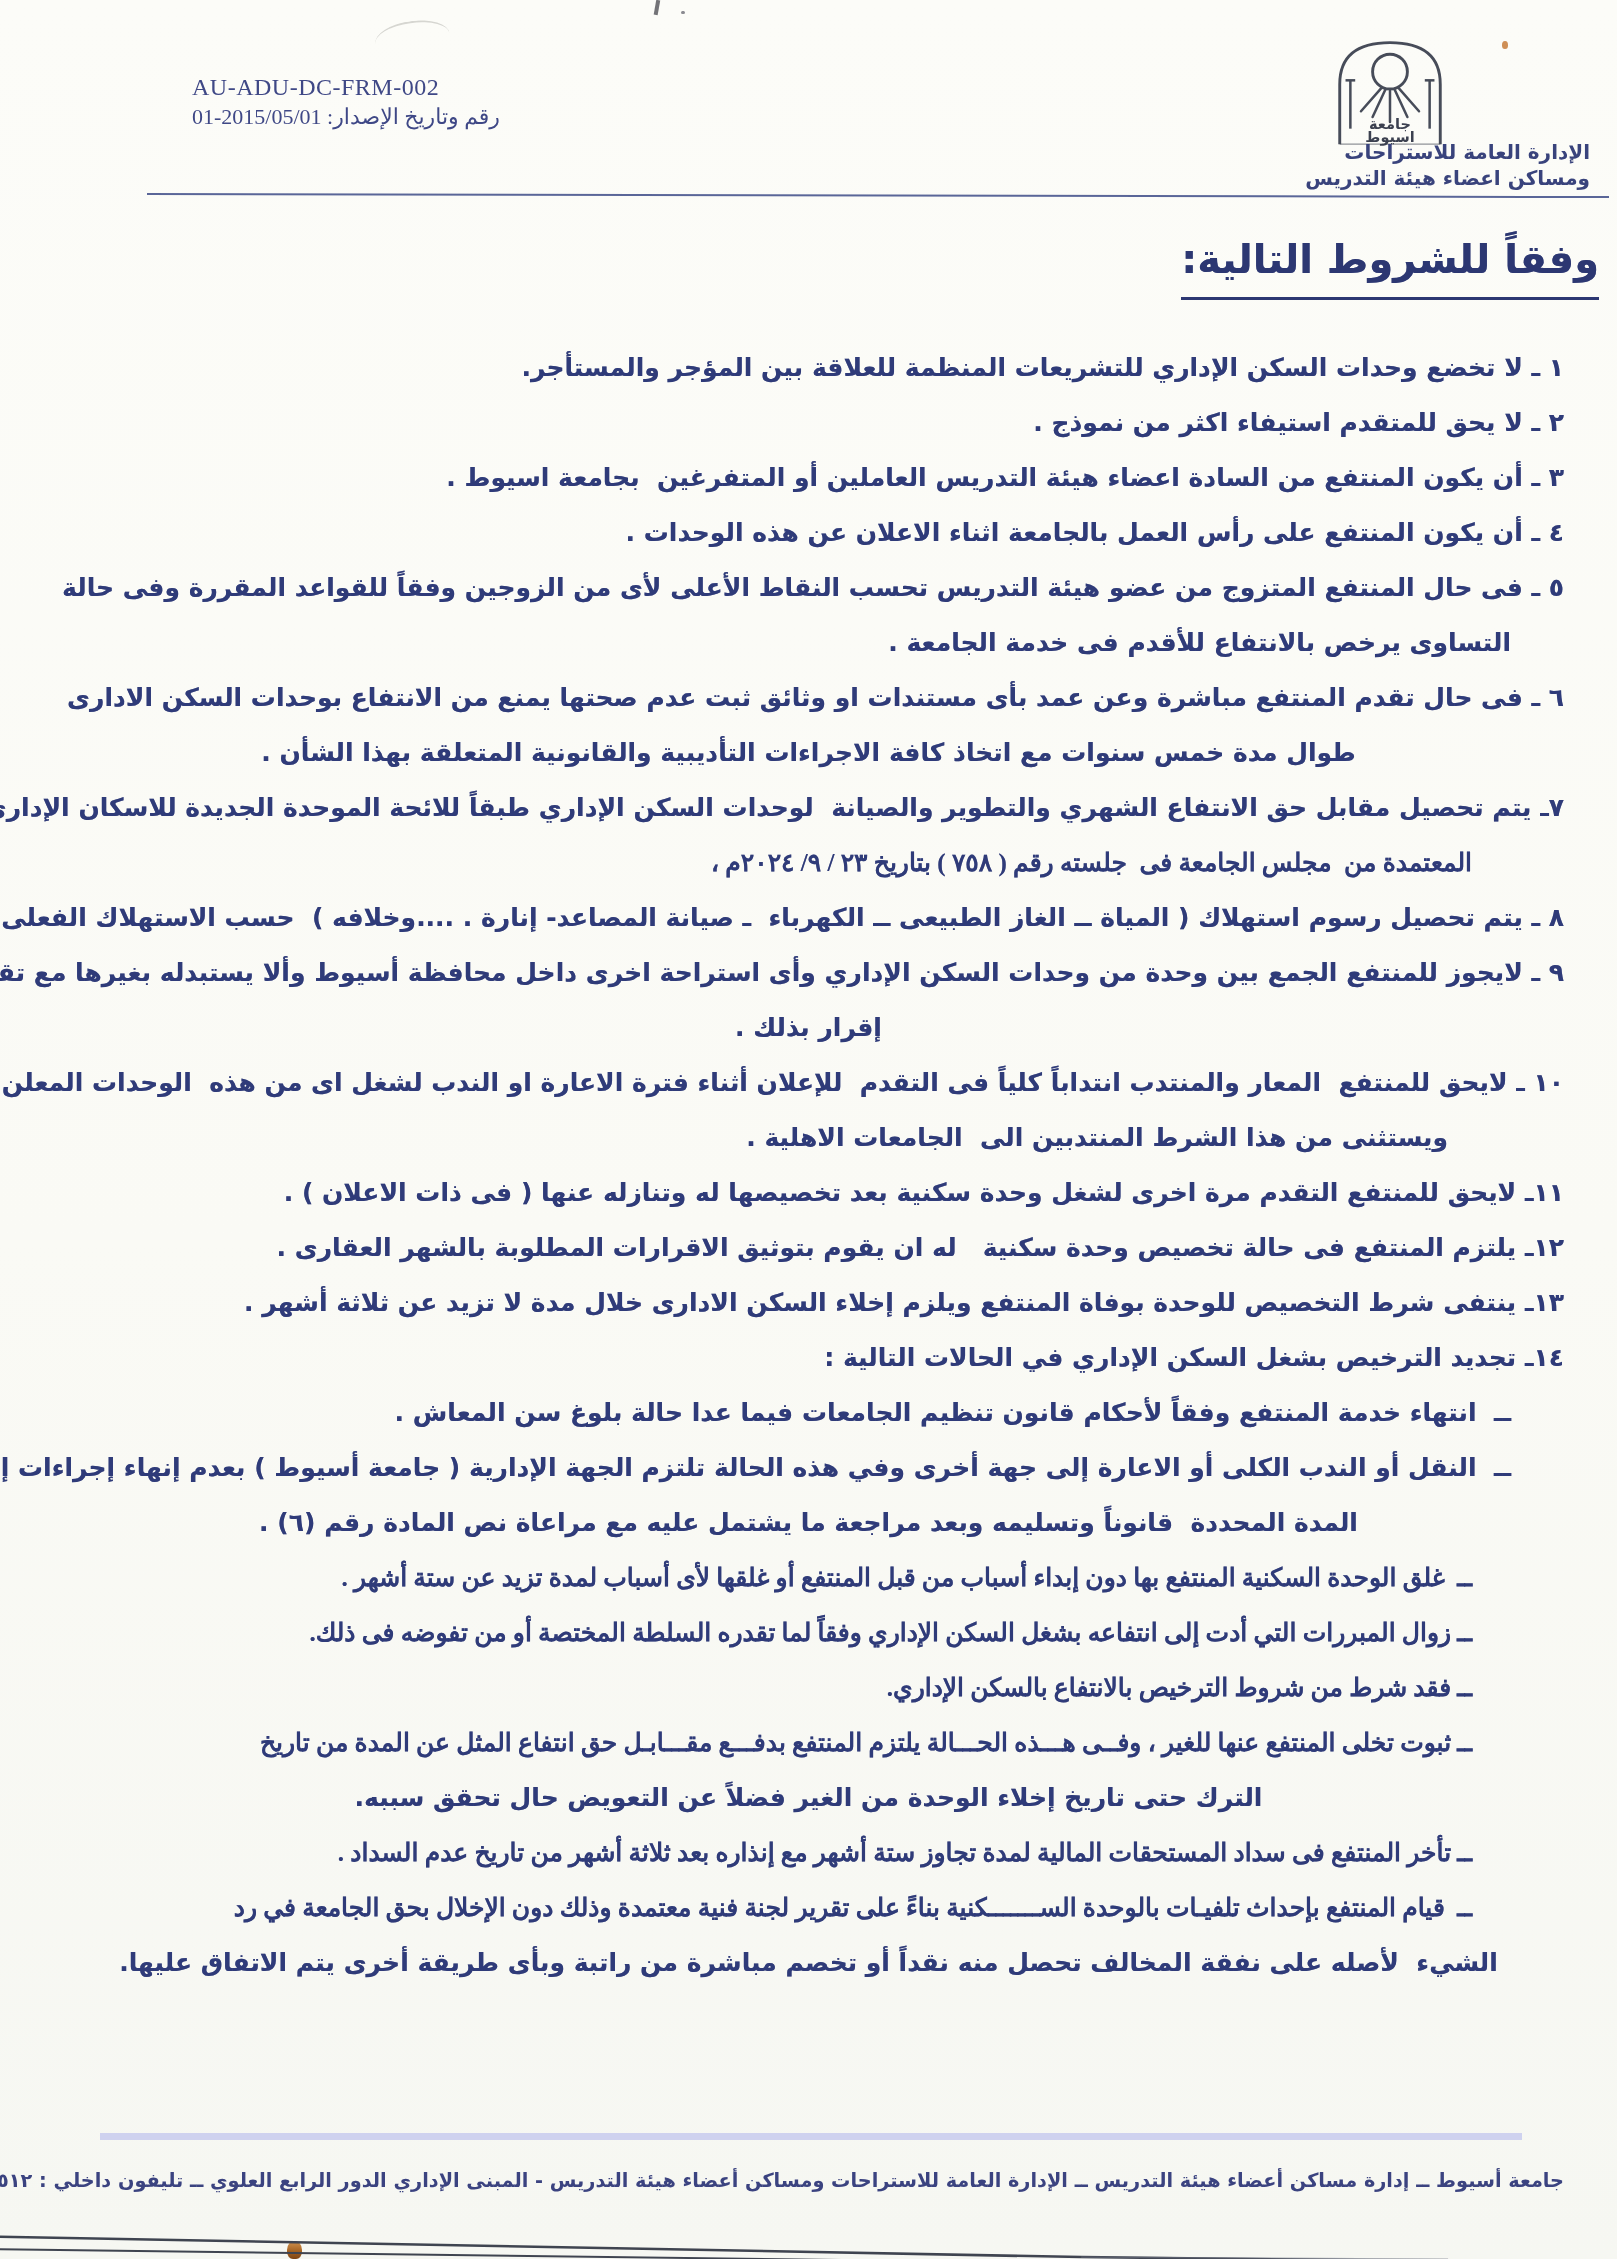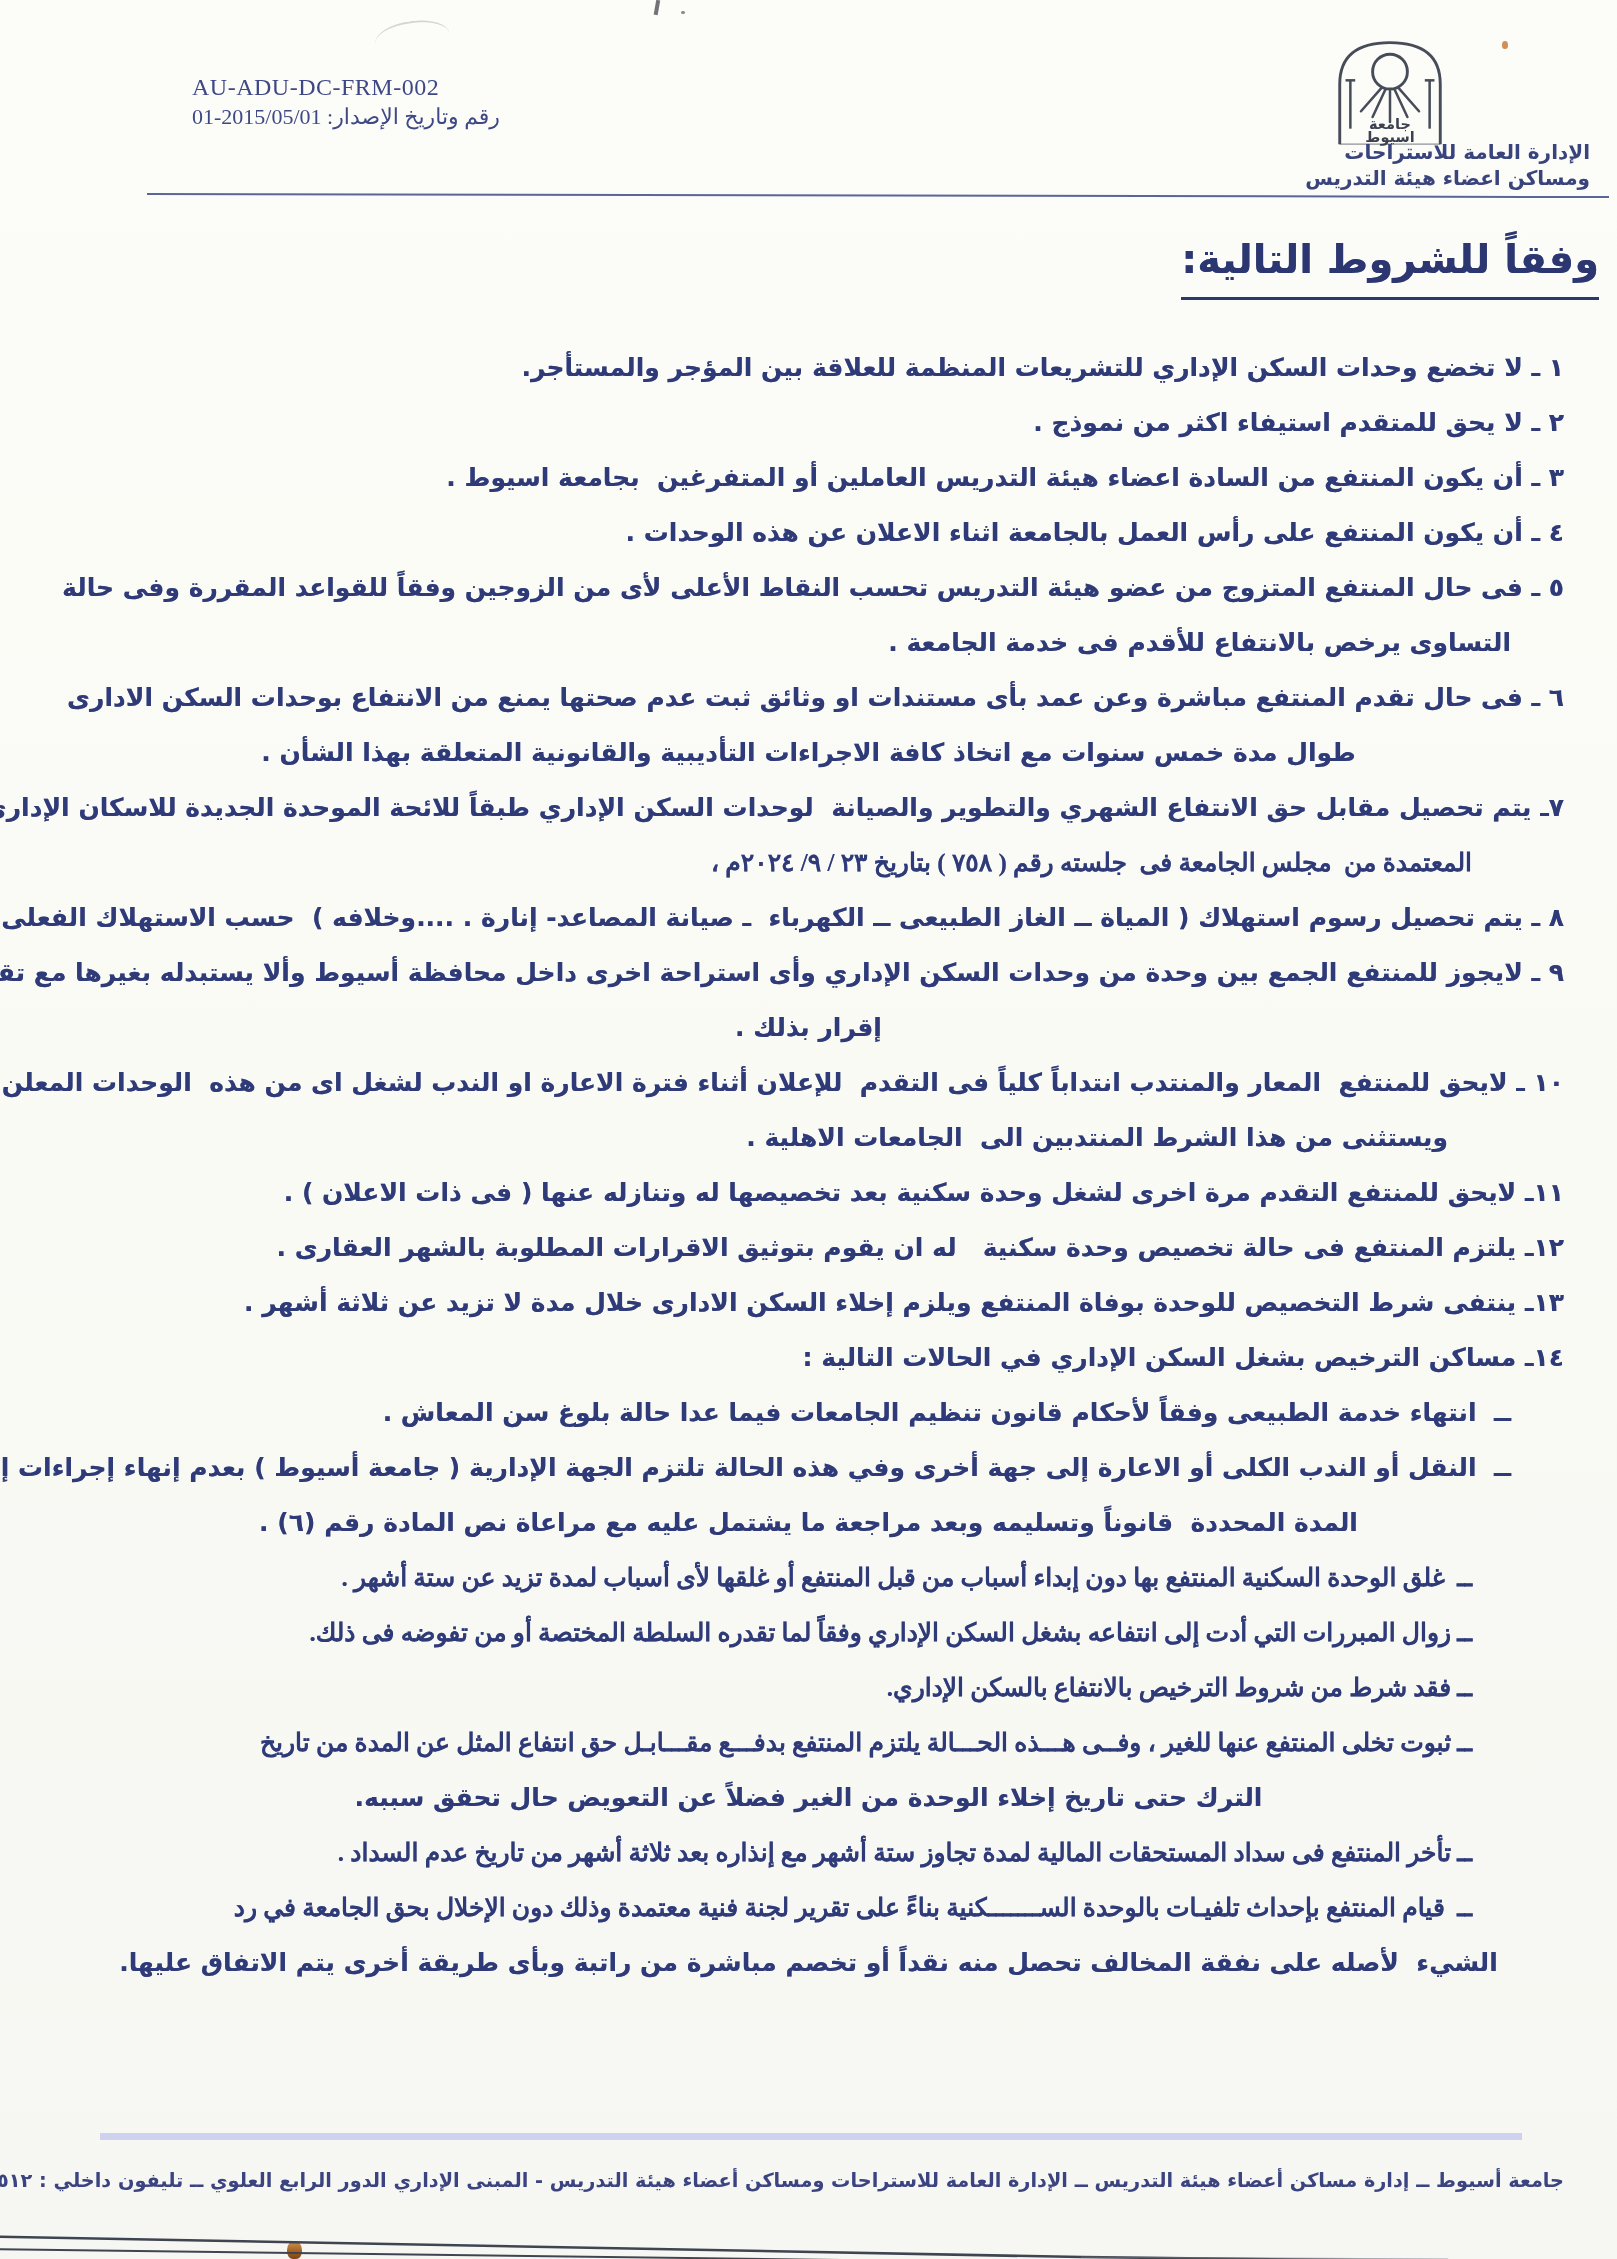--- a/index.html
+++ b/index.html
@@ -122,22 +122,22 @@
     <div class="line">٧ـ يتم تحصيل مقابل حق الانتفاع الشهري والتطوير والصيانة  لوحدات السكن الإداري طبقاً للائحة الموحدة الجديدة للاسكان الإداري</div>
     <div class="line i2">المعتمدة من  مجلس الجامعة فى  جلسته رقم ( ٧٥٨ ) بتاريخ ٢٣ / ٩/ ٢٠٢٤م ،</div>
     <div class="line">٨ ـ يتم تحصيل رسوم استهلاك ( المياة ــ الغاز الطبيعى ــ الكهرباء  ـ صيانة المصاعد- إنارة . ....وخلافه )  حسب الاستهلاك الفعلى للعضو .</div>
     <div class="line">٩ ـ لايجوز للمنتفع الجمع بين وحدة من وحدات السكن الإداري وأى استراحة اخرى داخل محافظة أسيوط وألا يستبدله بغيرها مع تقديم</div>
     <div class="line c">إقرار بذلك .</div>
     <div class="line">١٠ ـ لايحق للمنتفع  المعار والمنتدب انتداباً كلياً فى التقدم  للإعلان أثناء فترة الاعارة او الندب لشغل اى من هذه  الوحدات المعلن عنها</div>
     <div class="line i3">ويستثنى من هذا الشرط المنتدبين الى  الجامعات الاهلية .</div>
     <div class="line">١١ـ لايحق للمنتفع التقدم مرة اخرى لشغل وحدة سكنية بعد تخصيصها له وتنازله عنها ( فى ذات الاعلان ) .</div>
     <div class="line">١٢ـ يلتزم المنتفع فى حالة تخصيص وحدة سكنية   له ان يقوم بتوثيق الاقرارات المطلوبة بالشهر العقارى .</div>
     <div class="line">١٣ـ ينتفى شرط التخصيص للوحدة بوفاة المنتفع ويلزم إخلاء السكن الادارى خلال مدة لا تزيد عن ثلاثة أشهر .</div>
-    <div class="line">١٤ـ مساكن الترخيص بشغل السكن الإداري في الحالات التالية :</div>
-    <div class="line i1">ــ  انتهاء خدمة الطبيعى وفقاً لأحكام قانون تنظيم الجامعات فيما عدا حالة بلوغ سن المعاش .</div>
+    <div class="line">١٤ـ تجديد الترخيص بشغل السكن الإداري في الحالات التالية :</div>
+    <div class="line i1">ــ  انتهاء خدمة المنتفع وفقاً لأحكام قانون تنظيم الجامعات فيما عدا حالة بلوغ سن المعاش .</div>
     <div class="line i1">ــ  النقل أو الندب الكلى أو الاعارة إلى جهة أخرى وفي هذه الحالة تلتزم الجهة الإدارية ( جامعة أسيوط ) بعدم إنهاء إجراءات إخلاء</div>
     <div class="line c">المدة المحددة  قانوناً وتسليمه وبعد مراجعة ما يشتمل عليه مع مراعاة نص المادة رقم (٦) .</div>
     <div class="line i2">ــ  غلق الوحدة السكنية المنتفع بها دون إبداء أسباب من قبل المنتفع أو غلقها لأى أسباب لمدة تزيد عن ستة أشهر .</div>
     <div class="line i2">ــ زوال المبررات التي أدت إلى انتفاعه بشغل السكن الإداري وفقاً لما تقدره السلطة المختصة أو من تفوضه فى ذلك.</div>
     <div class="line i2">ــ فقد شرط من شروط الترخيص بالانتفاع بالسكن الإداري.</div>
     <div class="line i2">ــ ثبوت تخلى المنتفع عنها للغير ، وفــى هـــذه الحـــالة يلتزم المنتفع بدفـــع مقـــابـل حق انتفاع المثل عن المدة من تاريخ</div>
     <div class="line c">الترك حتى تاريخ إخلاء الوحدة من الغير فضلاً عن التعويض حال تحقق سببه.</div>
     <div class="line i2">ــ تأخر المنتفع فى سداد المستحقات المالية لمدة تجاوز ستة أشهر مع إنذاره بعد ثلاثة أشهر من تاريخ عدم السداد .</div>
     <div class="line i2">ــ  قيام المنتفع بإحداث تلفيـات بالوحدة الســـــــكنية بناءً على تقرير لجنة فنية معتمدة وذلك دون الإخلال بحق الجامعة في رد</div>
     <div class="line c">الشيء  لأصله على نفقة المخالف تحصل منه نقداً أو تخصم مباشرة من راتبة وبأى طريقة أخرى يتم الاتفاق عليها.</div>

